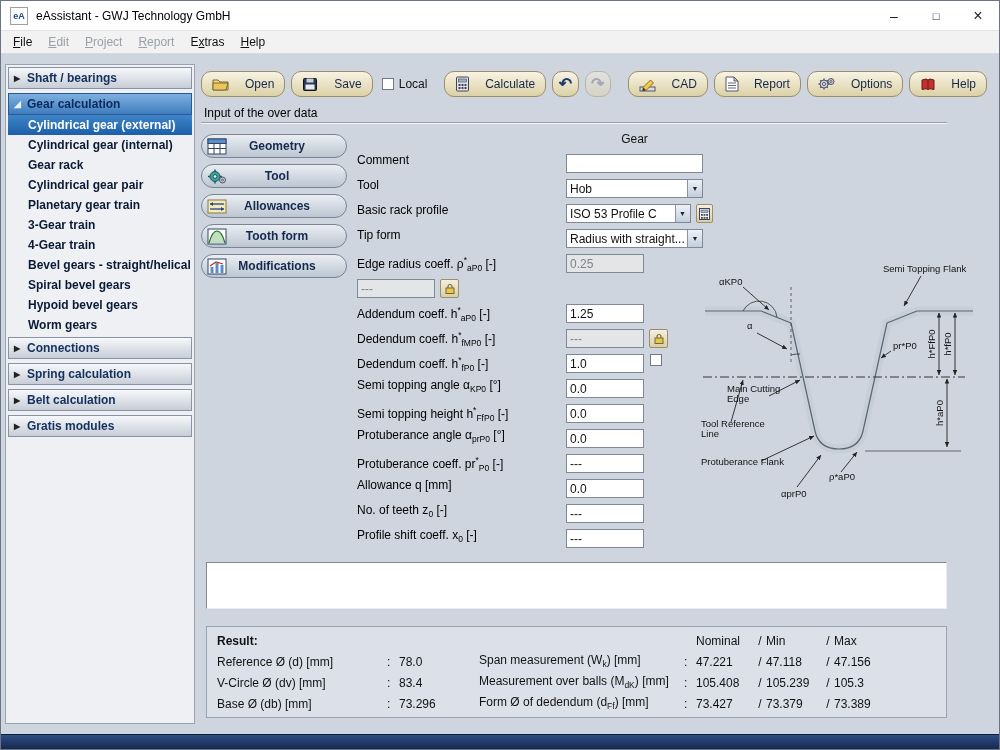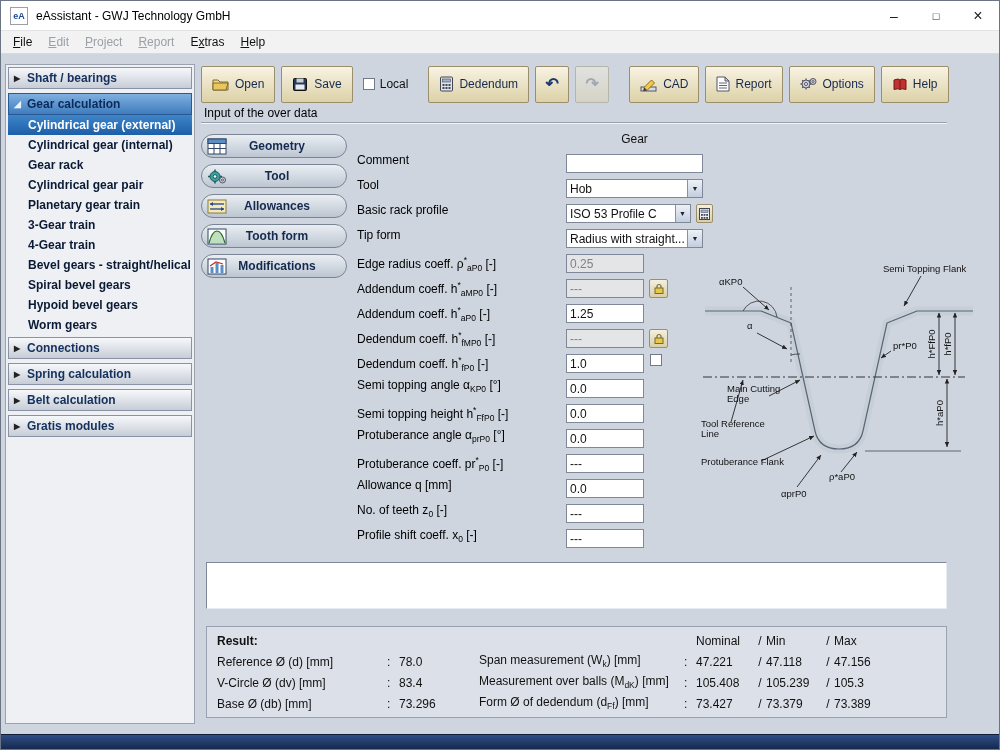--- a/index.html
+++ b/index.html
@@ -31,22 +31,22 @@
   .sb-header.expanded { background:linear-gradient(#7fb0e0,#3f7cbe); border-color:#2a5a96; color:#0a2a5c; }
   .sb-header.expanded .arrow { color:#eaf2fc; font-size:9px; }
   .sb-header.first { margin-top:2px; }
   .sb-header.gap { margin-top:4px; }
   .sb-items { margin:0 2px; background:#eef0f3; }
   .sb-item { height:20px; line-height:20px; padding-left:20px; font-weight:bold; color:#0a1a35; white-space:nowrap; overflow:hidden; }
   .sb-item.selected { background:linear-gradient(#3f85c8,#1c5fa8); color:#fff; }
 
   
   .toolbar { position:absolute; left:200px; top:16px; right:6px; height:28px; display:flex; align-items:center; }
-  .tb-btn { height:37px; display:flex; align-items:center; justify-content:center; gap:5px; padding:0 10px;
-    background:linear-gradient(#f8f3e3,#dcd1a7); border:1px solid #9a8f6a; border-radius:2px; color:#16294e; font-size:12px; margin-right:6px; }
+  .tb-btn { height:26px; display:flex; align-items:center; justify-content:center; gap:15px; padding:0 10px;
+    background:linear-gradient(#f8f3e3,#dcd1a7); border:1px solid #9a8f6a; border-radius:10px; color:#16294e; font-size:12px; margin-right:6px; }
   .tb-btn.sq { width:34px; padding:0; }
   .tb-btn.dis { opacity:.45; }
   .tb-gap { width:14px; } .tb-gap-s { width:4px; }
   .tb-check { display:flex; align-items:center; gap:5px; margin-right:6px; color:#111; }
   .cb { width:12px; height:12px; background:#fff; border:1px solid #707a8a; display:inline-block; }
   .glyph { font-size:16px; line-height:1; font-weight:bold; }
   .glyph.undo { color:#1a3a70; } .glyph.redo { color:#6a7280; }
 
   
   .sec-title { position:absolute; left:203px; top:52px; font-size:12px; color:#000; }
@@ -184,21 +184,21 @@
             <rect x="3.5" y="3" width="8" height="3" fill="#9fb6c8" stroke="#445" stroke-width="0.6"></rect>
             <g fill="#445">
               <rect x="3.5" y="8" width="2" height="2"></rect>
               <rect x="6.5" y="8" width="2" height="2"></rect>
               <rect x="9.5" y="8" width="2" height="2"></rect>
               <rect x="3.5" y="11" width="2" height="2"></rect>
               <rect x="6.5" y="11" width="2" height="2"></rect>
               <rect x="9.5" y="11" width="2" height="2"></rect>
             </g>
           </svg>
-        <span>Dedendum</span>
+        <span>Calculate</span>
       </div>
       <div class="tb-btn sq">
           <span class="glyph undo">↶</span>
         </div>
       <div class="tb-btn sq dis">
           <span class="glyph redo">↷</span>
         </div>
       <div class="tb-gap"></div>
       <div class="tb-btn">
         <svg width="18" height="15">
@@ -352,21 +352,20 @@
         <div class="sel">
           <span class="selval">Radius with straight...</span>
           <span class="selarrow">▼</span>
         </div>
       </div>
       <div class="frow">
         <div class="flabel"><span>Edge radius coeff. ρ</span><sup>*</sup><sub>aP0</sub><span> [-]</span></div>
         <input class="fin dis" disabled="" value="0.25" style="">
       </div>
       <div class="frow">
-        <div class="flabel"><span>Addendum coeff. h</span><sup>*</sup><sub>aMP0</sub><span> [-]</span></div>
         <input class="fin dis" disabled="" value="---" style="">
         <button class="mini">
           <svg width="10" height="11">
               <rect x="1" y="5" width="8" height="5.5" fill="#e8c84a" stroke="#776a30"></rect>
               <path d="M3 5 V3.5 a2 2 0 0 1 4 0 V5" fill="none" stroke="#776a30" stroke-width="1.2"></path>
             </svg>
         </button>
       </div>
       <div class="frow">
         <div class="flabel"><span>Addendum coeff. h</span><sup>*</sup><sub>aP0</sub><span> [-]</span></div>

